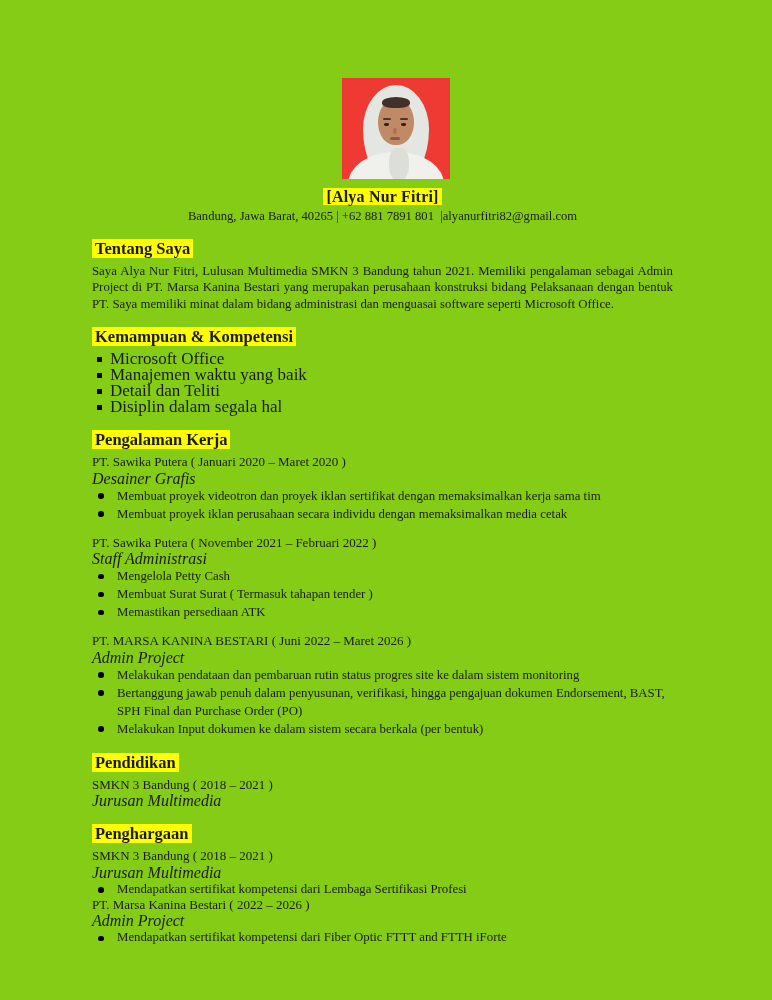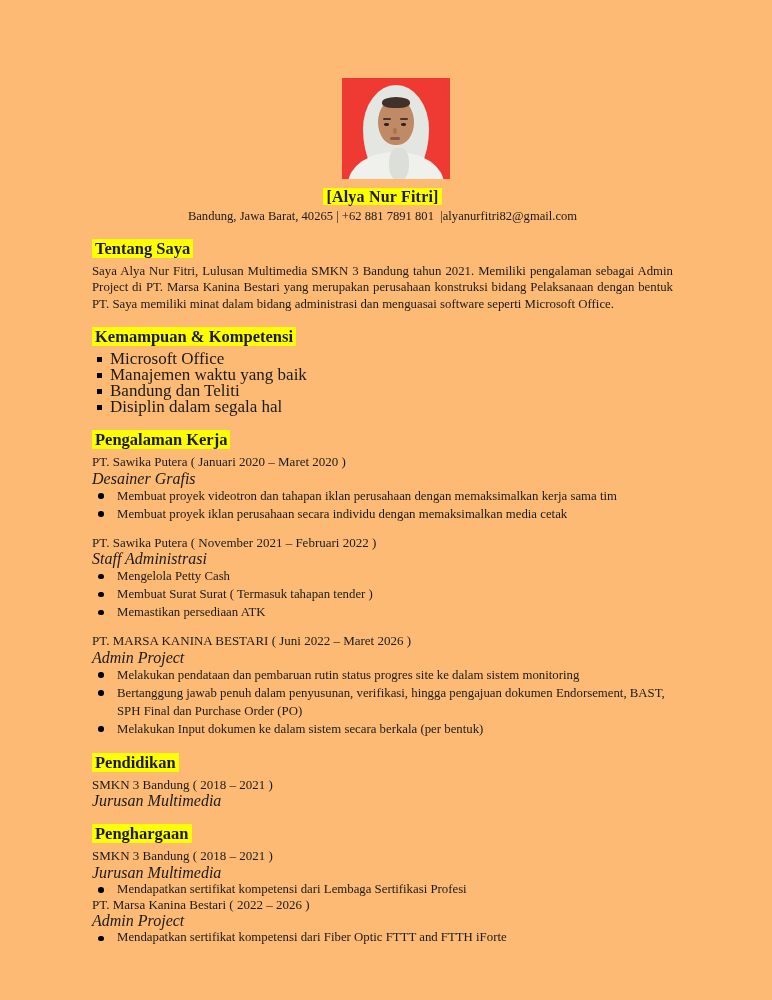--- a/index.html
+++ b/index.html
@@ -1,18 +1,18 @@
 <!DOCTYPE html>
 <html><head>
 <meta charset="utf-8">
 <style>
   html, body { margin: 0; padding: 0; background: #ffffff; }
   .page {
     width: 772px; height: 1000px;
-    background: #fdba74;
+    background: #84cc16;
     font-family: "Liberation Serif", "DejaVu Serif", serif;
     color: #1a1a1a;
     position: relative;
     overflow: hidden;
     box-sizing: border-box;
     padding: 78px 99px 0 92px;
   }
   
   .header { text-align: center; }
   .photo {
@@ -129,42 +129,42 @@
       <div class="sq-row">
           <span class="sq-col">
             <span class="sq-mark"></span>
           </span>
           <span>Manajemen waktu yang baik</span>
         </div>
       <div class="sq-row">
           <span class="sq-col">
             <span class="sq-mark"></span>
           </span>
-          <span>Bandung dan Teliti</span>
+          <span>Detail dan Teliti</span>
         </div>
       <div class="sq-row">
           <span class="sq-col">
             <span class="sq-mark"></span>
           </span>
           <span>Disiplin dalam segala hal</span>
         </div>
     </div>
   </div>
 
   <div class="sec">
     <h2><span class="hl">Pengalaman Kerja</span></h2>
 
     <div class="job">
       <div class="job-title">PT. Sawika Putera ( Januari 2020 – Maret 2020 )</div>
       <div class="job-role">Desainer Grafis</div>
       <div class="dot-row">
           <span class="dot-col">
             <span class="dot-mark"></span>
           </span>
-          <span class="dot-text">Membuat proyek videotron dan tahapan iklan perusahaan dengan memaksimalkan kerja sama tim</span>
+          <span class="dot-text">Membuat proyek videotron dan proyek iklan sertifikat dengan memaksimalkan kerja sama tim</span>
         </div>
       <div class="dot-row">
           <span class="dot-col">
             <span class="dot-mark"></span>
           </span>
           <span class="dot-text">Membuat proyek iklan perusahaan secara individu dengan memaksimalkan media cetak</span>
         </div>
     </div>
 
     <div class="job">

